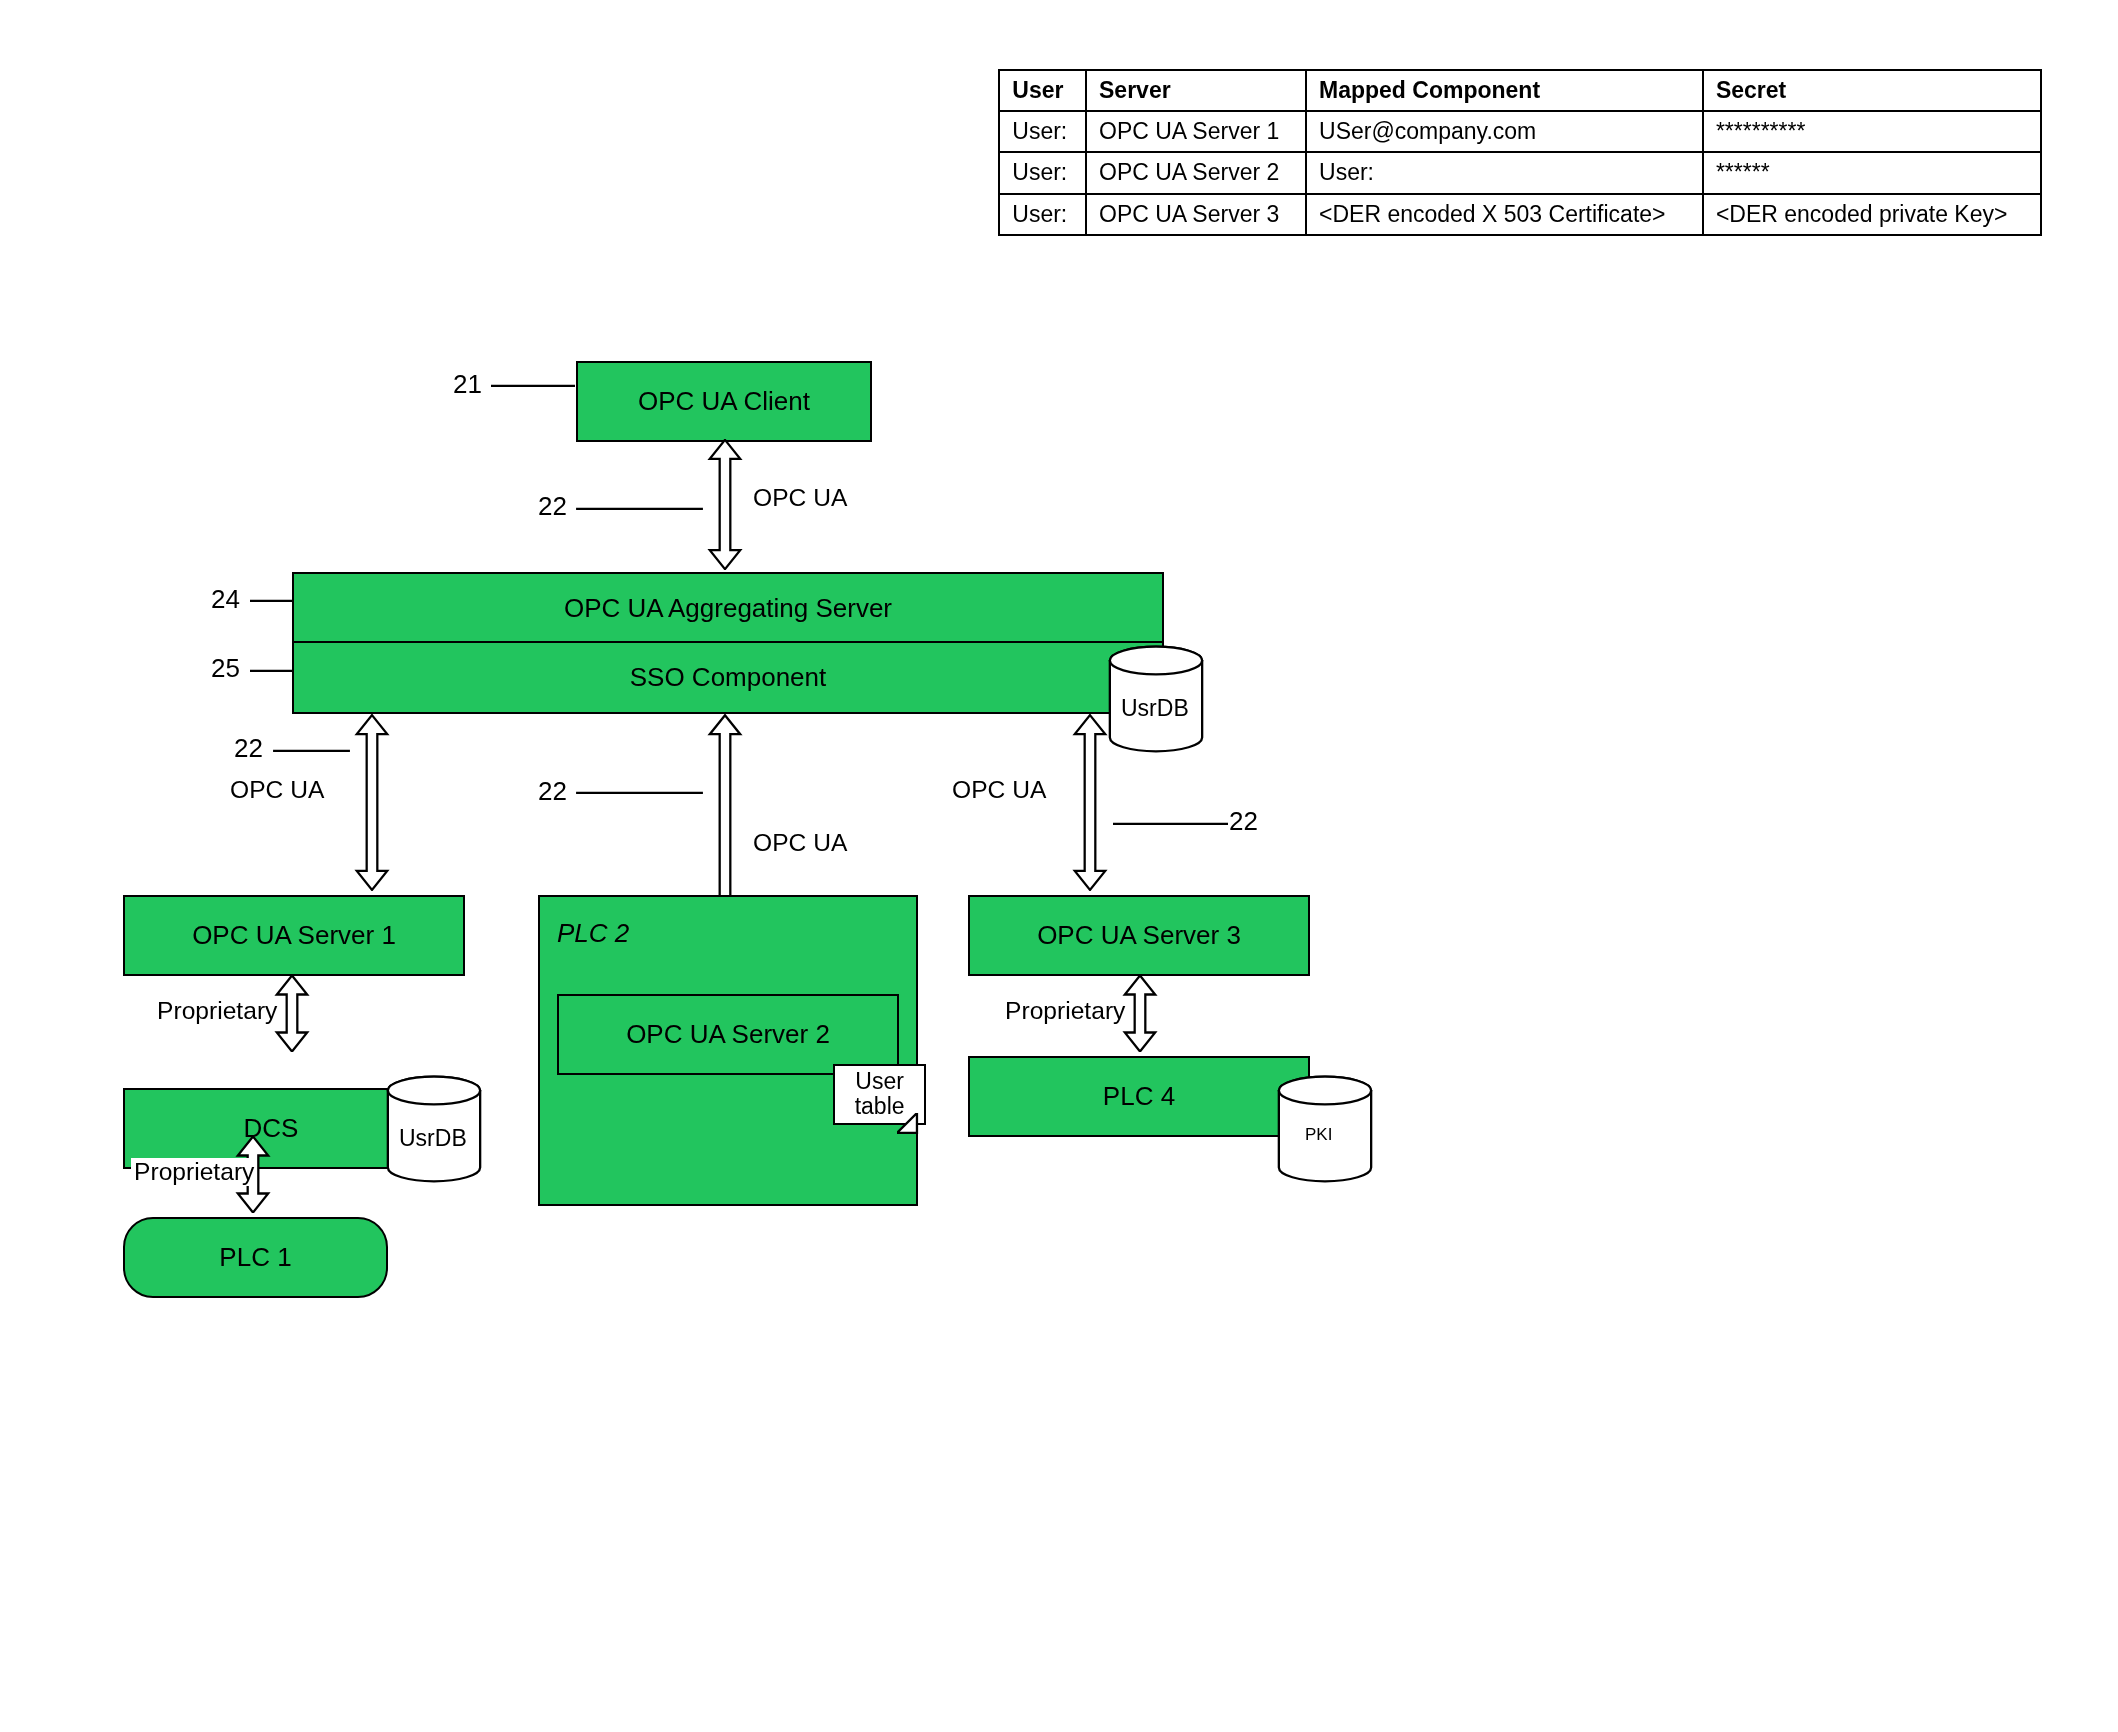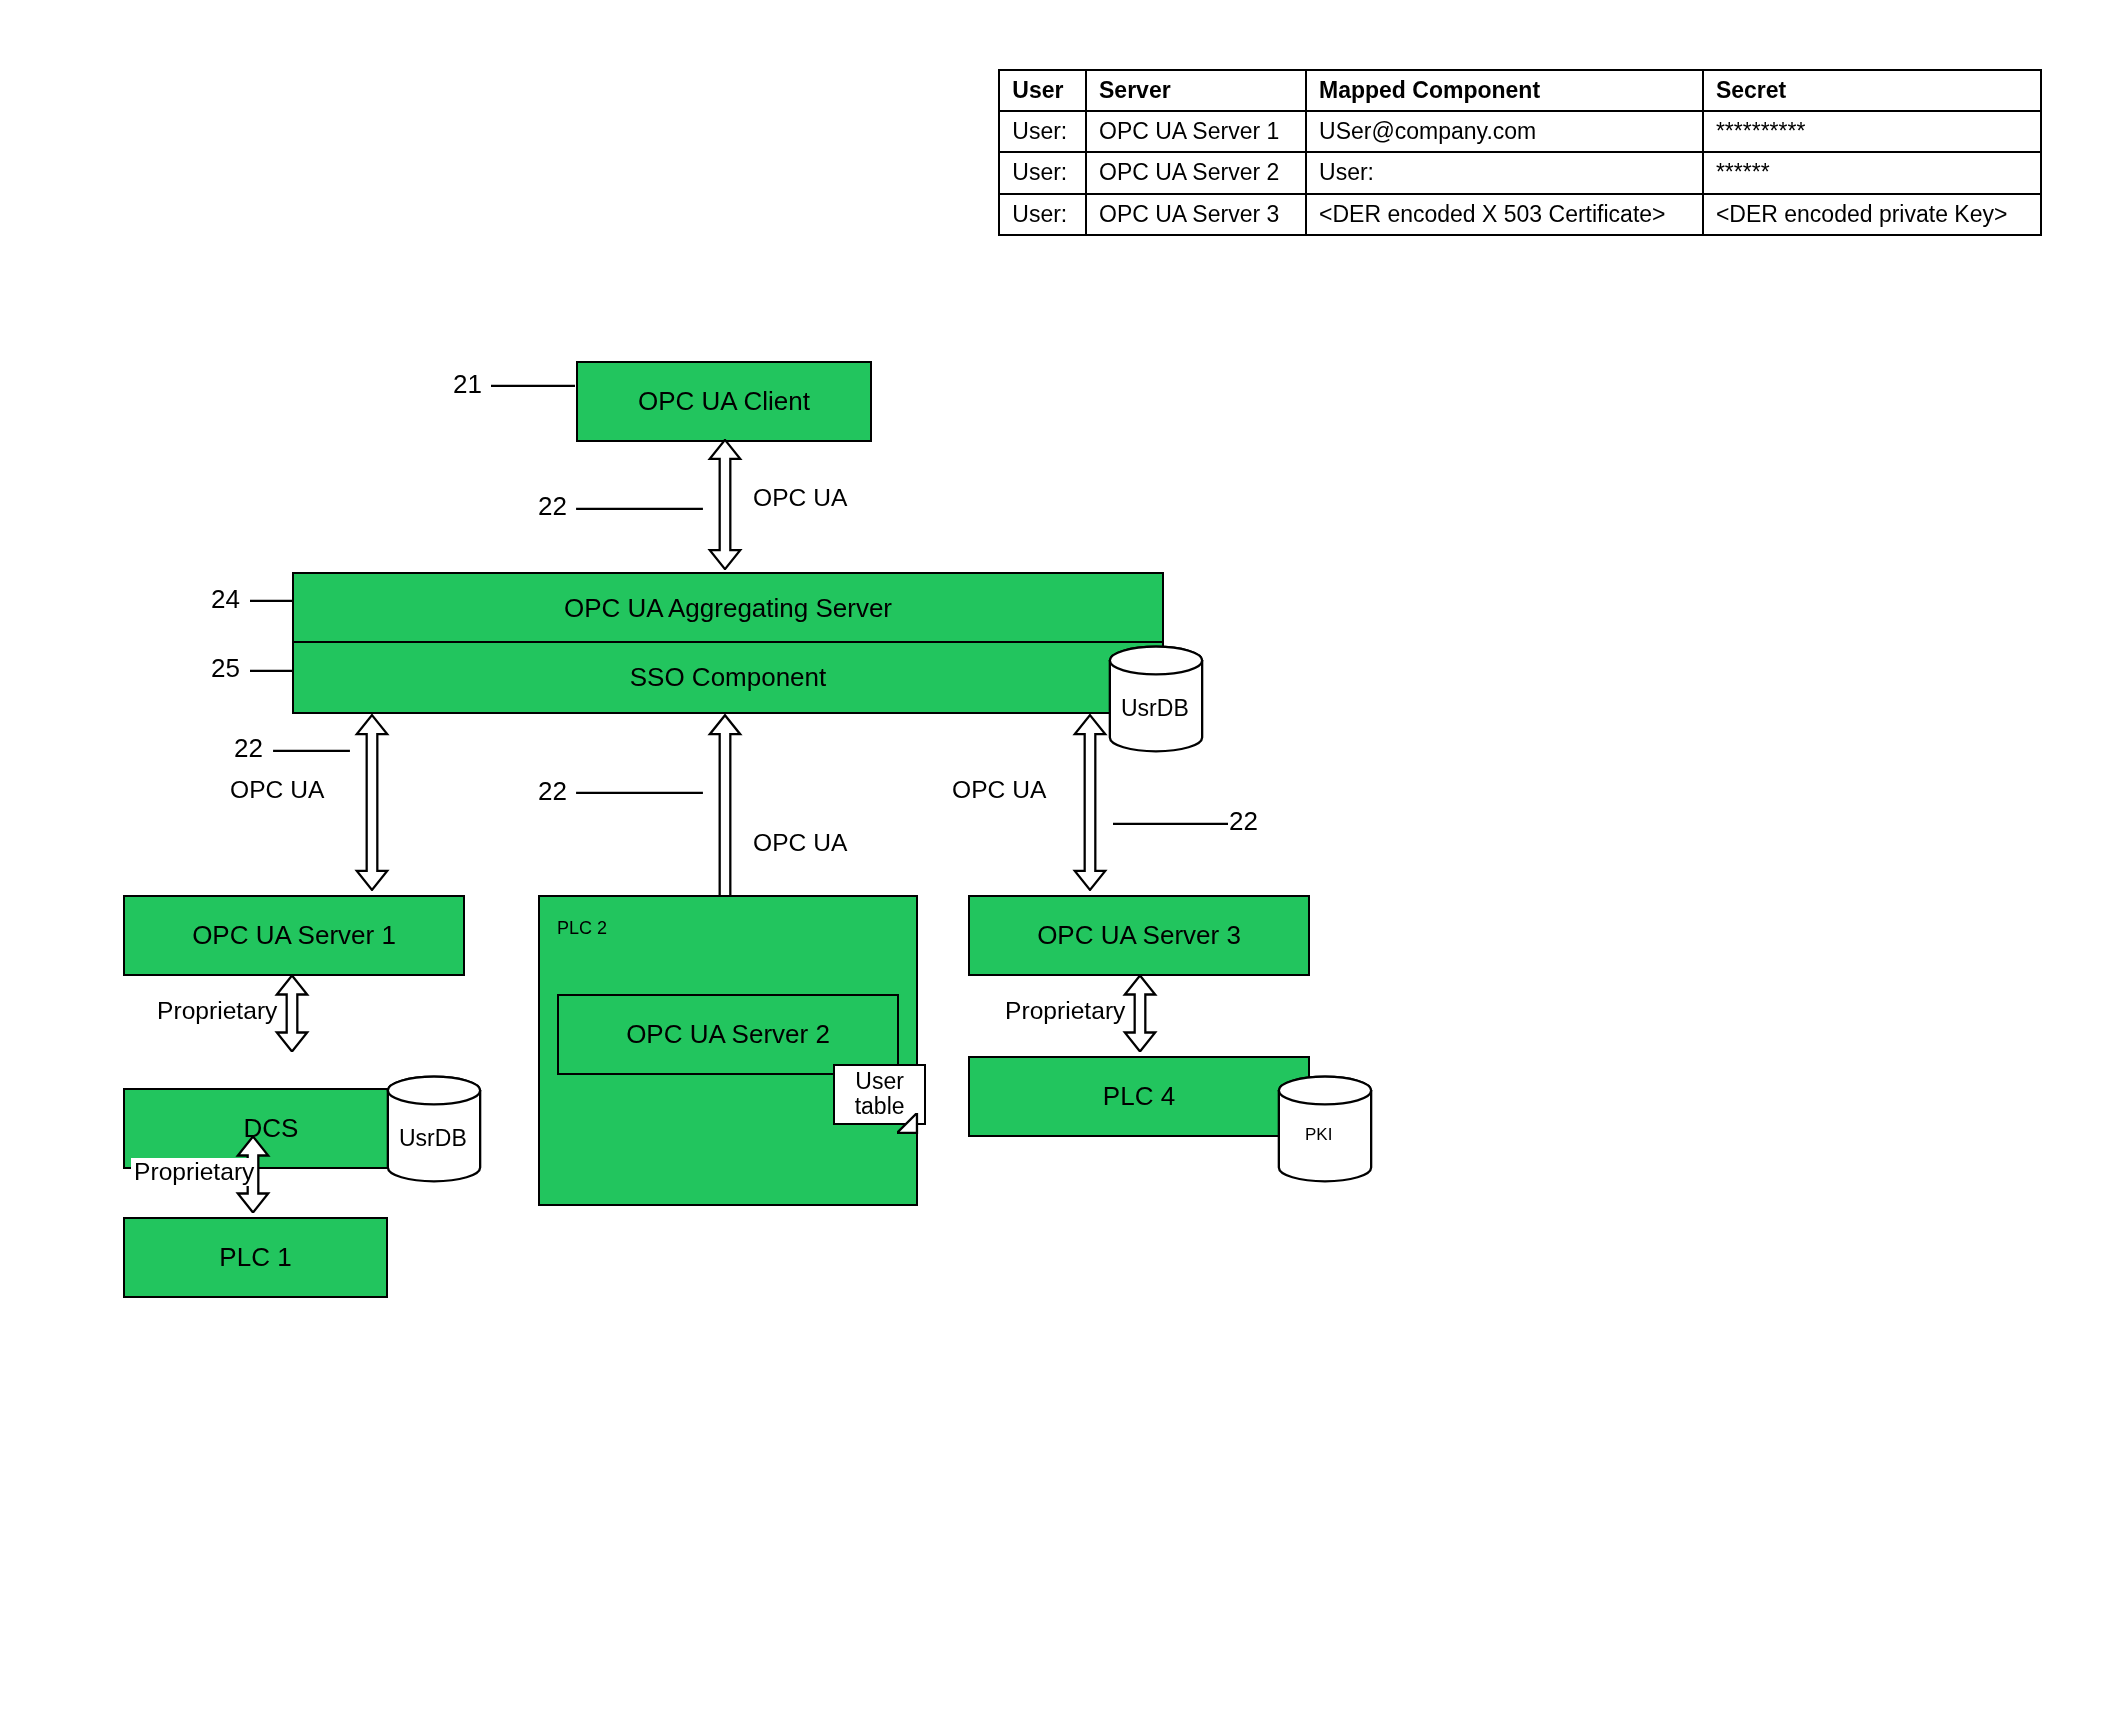--- a/index.html
+++ b/index.html
@@ -173,26 +173,26 @@
   <path d="M5 20 L5 120 A60 18 0 0 0 125 120 L125 20" fill="white" stroke="black" stroke-width="3"></path>
   <ellipse cx="65" cy="20" rx="60" ry="18" fill="white" stroke="black" stroke-width="3"></ellipse>
 </svg>
 <span class="label" style="top:1125px; left:399px; font-size:23px;">UsrDB</span>
 
 <svg class="arrow" style="top:1136px; left:234px;" width="38" height="77" viewBox="0 0 50 100">
   <polygon points="25,0 45,25 32,25 32,75 45,75 25,100 5,75 18,75 18,25 5,25" fill="white" stroke="black" stroke-width="3"></polygon>
 </svg>
 <span class="label" style="top:1158px; left:131px; background:white; padding:0 3.1px;">Proprietary</span>
 
-<div class="box" style="top:1217px; left:123px; width:261px; height:77px; font-size:26px;">
+<div class="box" style="top:1217px; left:123px; width:261px; height:77px; font-size:26px;border-radius:30px;">
   <span>PLC 1</span>
 </div>
 
 <div class="box" style="top:895px; left:538px; width:376px; height:307px; display:block;"></div>
-<span class="label" style="top:918px; left:557px; font-size:18px;">PLC 2</span>
+<span class="label" style="top:918px; left:557px; font-size:26px;font-style:italic;">PLC 2</span>
 
 <div class="box" style="top:994px; left:557px; width:338px; height:77px; font-size:26px;">
   <span>OPC UA Server 2</span>
 </div>
 
 <div class="note" style="top:1064px; left:833px; width:77px; line-height:1.1;">
   <span style="white-space:pre-line;">User
 table</span>
 </div>
 <svg style="position:absolute; top:1113px; left:897px;" width="21.5" height="21.5" viewBox="0 0 28 28">

